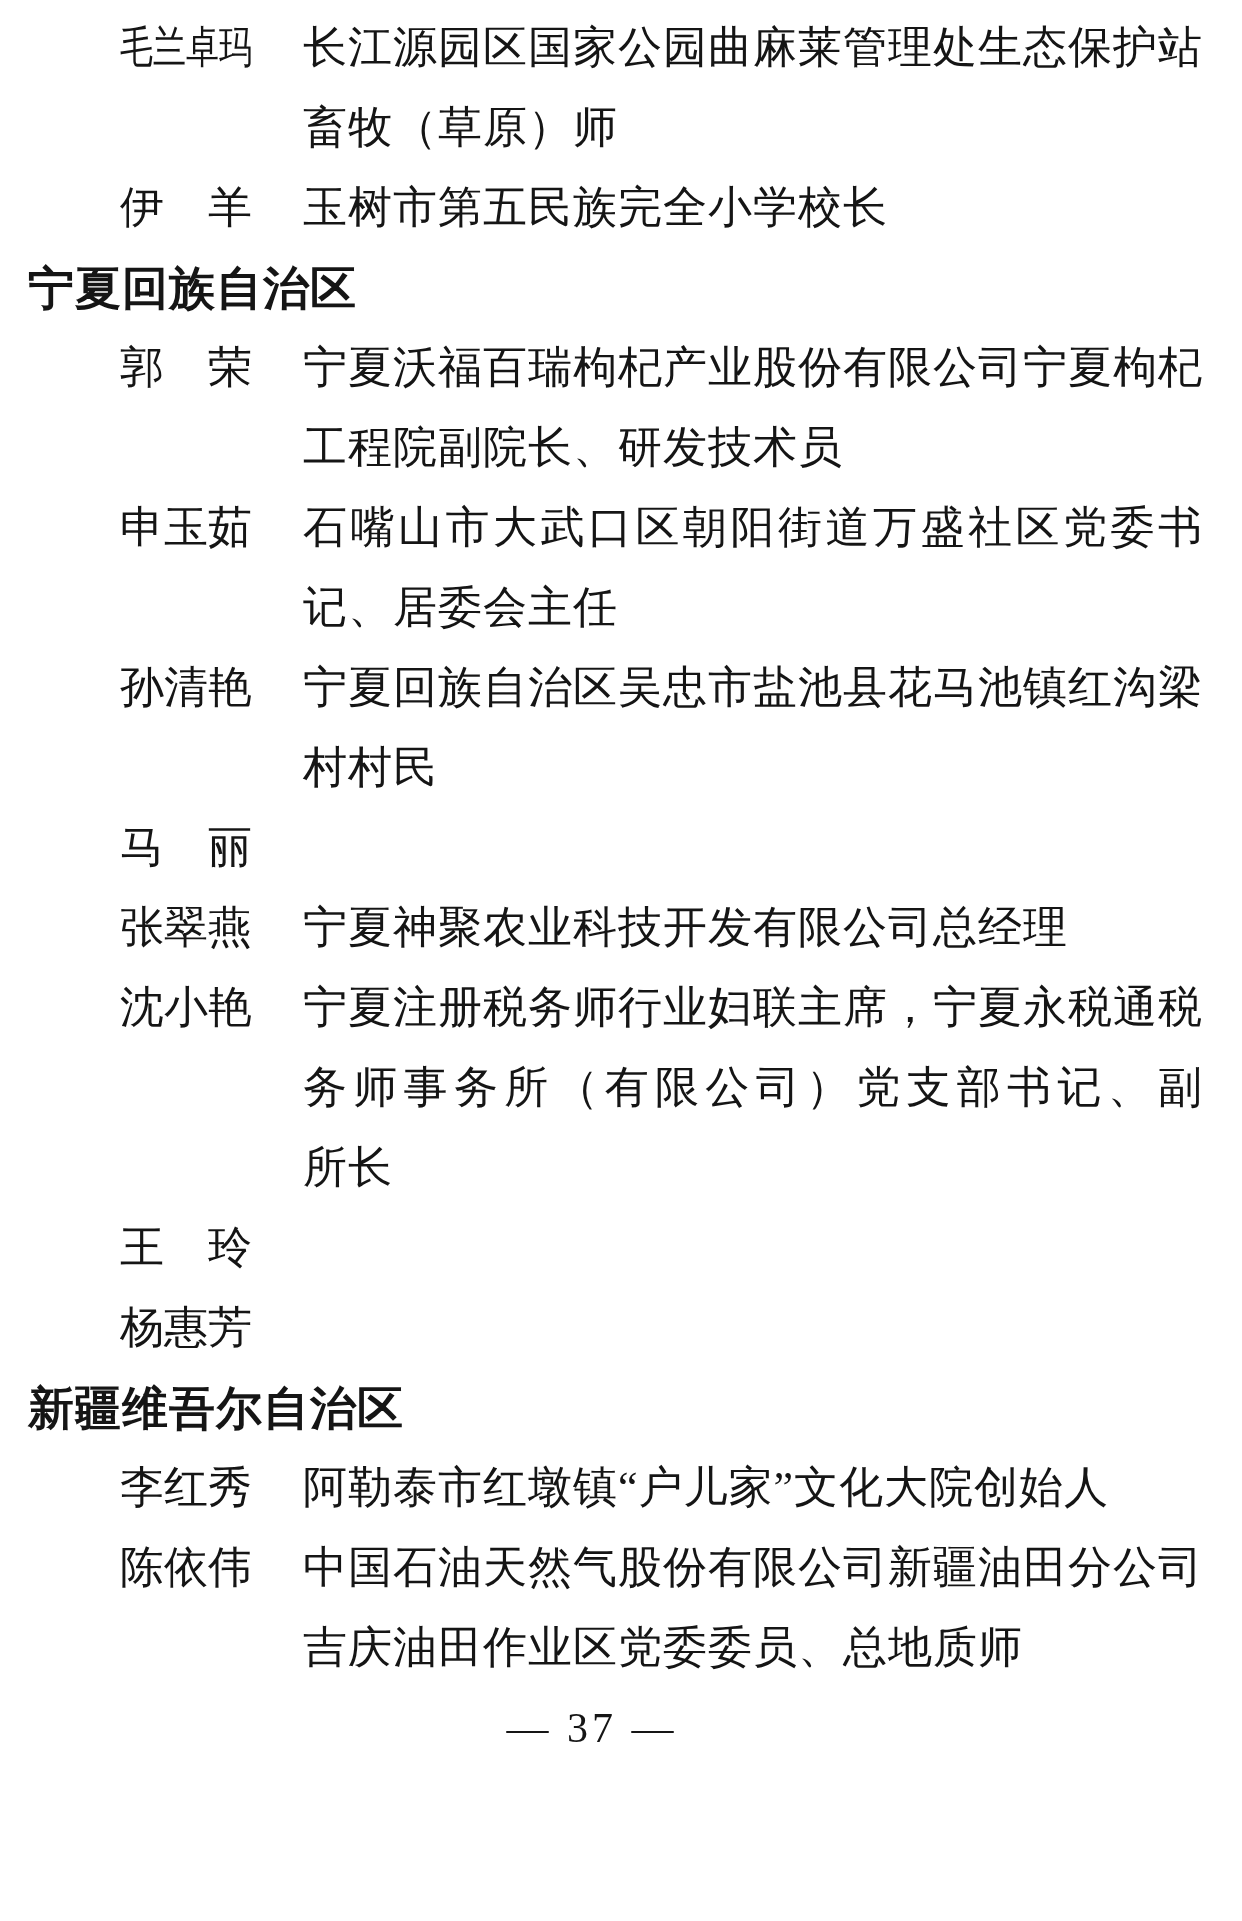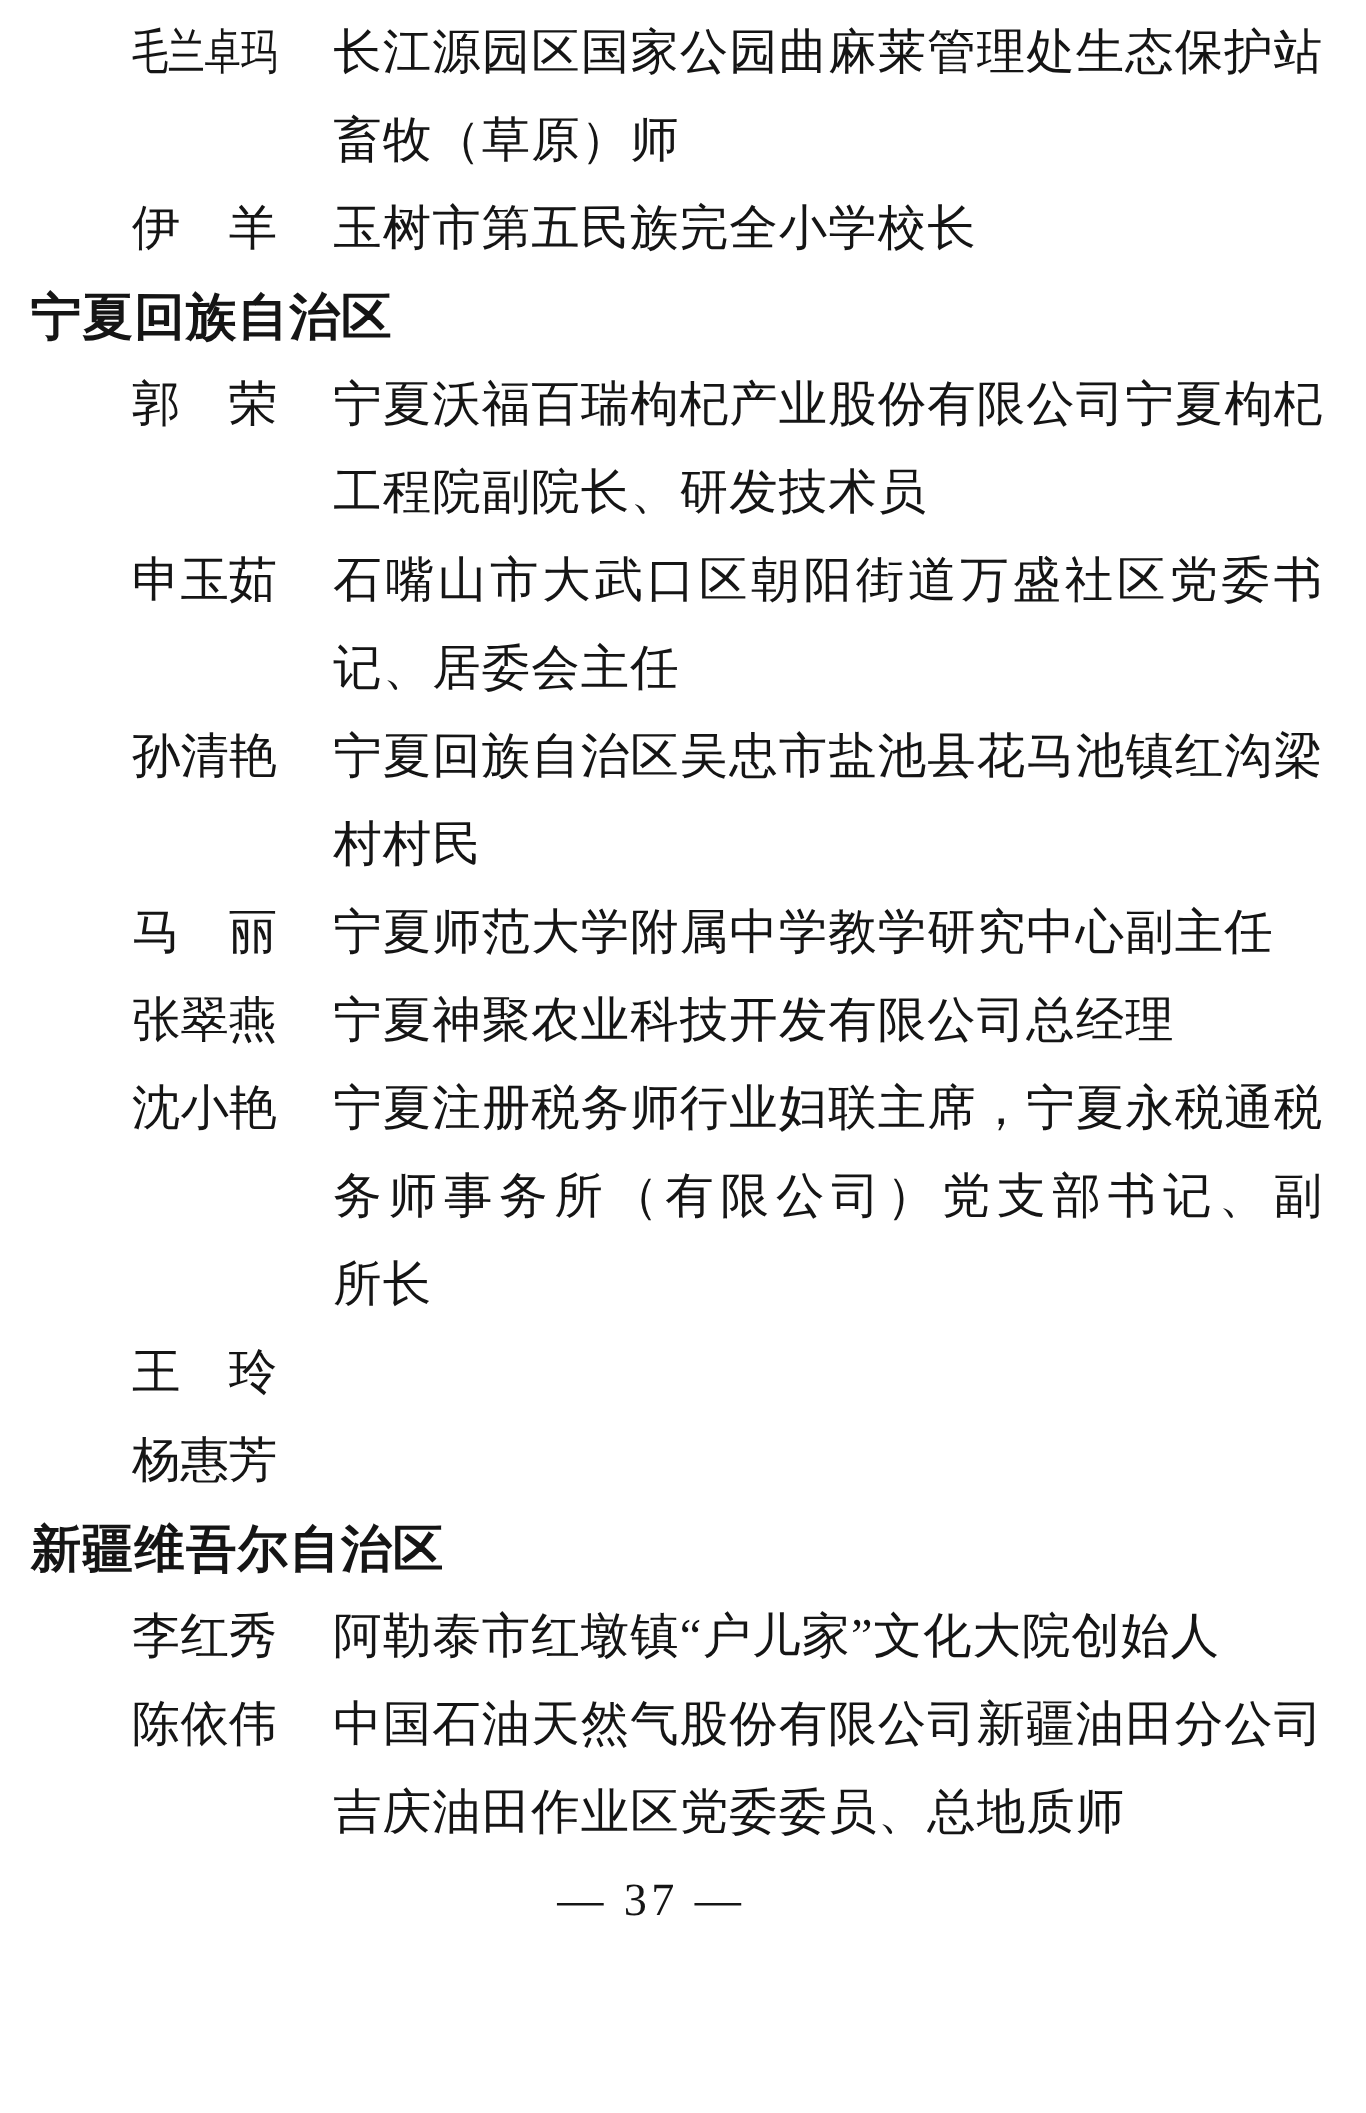--- a/index.html
+++ b/index.html
@@ -130,23 +130,20 @@
       <div class="entry-title">
         <div class="title-line just">宁夏回族自治区吴忠市盐池县花马池镇红沟梁</div>
         <div class="title-line">村村民</div>
       </div>
     </div>
     <div class="entry">
       <div class="entry-name n2">
         <span>马</span>
         <span>丽</span>
       </div>
-      <div class="entry-title">
-        <div class="title-line">宁夏师范大学附属中学教学研究中心副主任</div>
-      </div>
     </div>
     <div class="entry">
       <div class="entry-name n3">
         <span>张</span>
         <span>翠</span>
         <span>燕</span>
       </div>
       <div class="entry-title">
         <div class="title-line">宁夏神聚农业科技开发有限公司总经理</div>
       </div>

